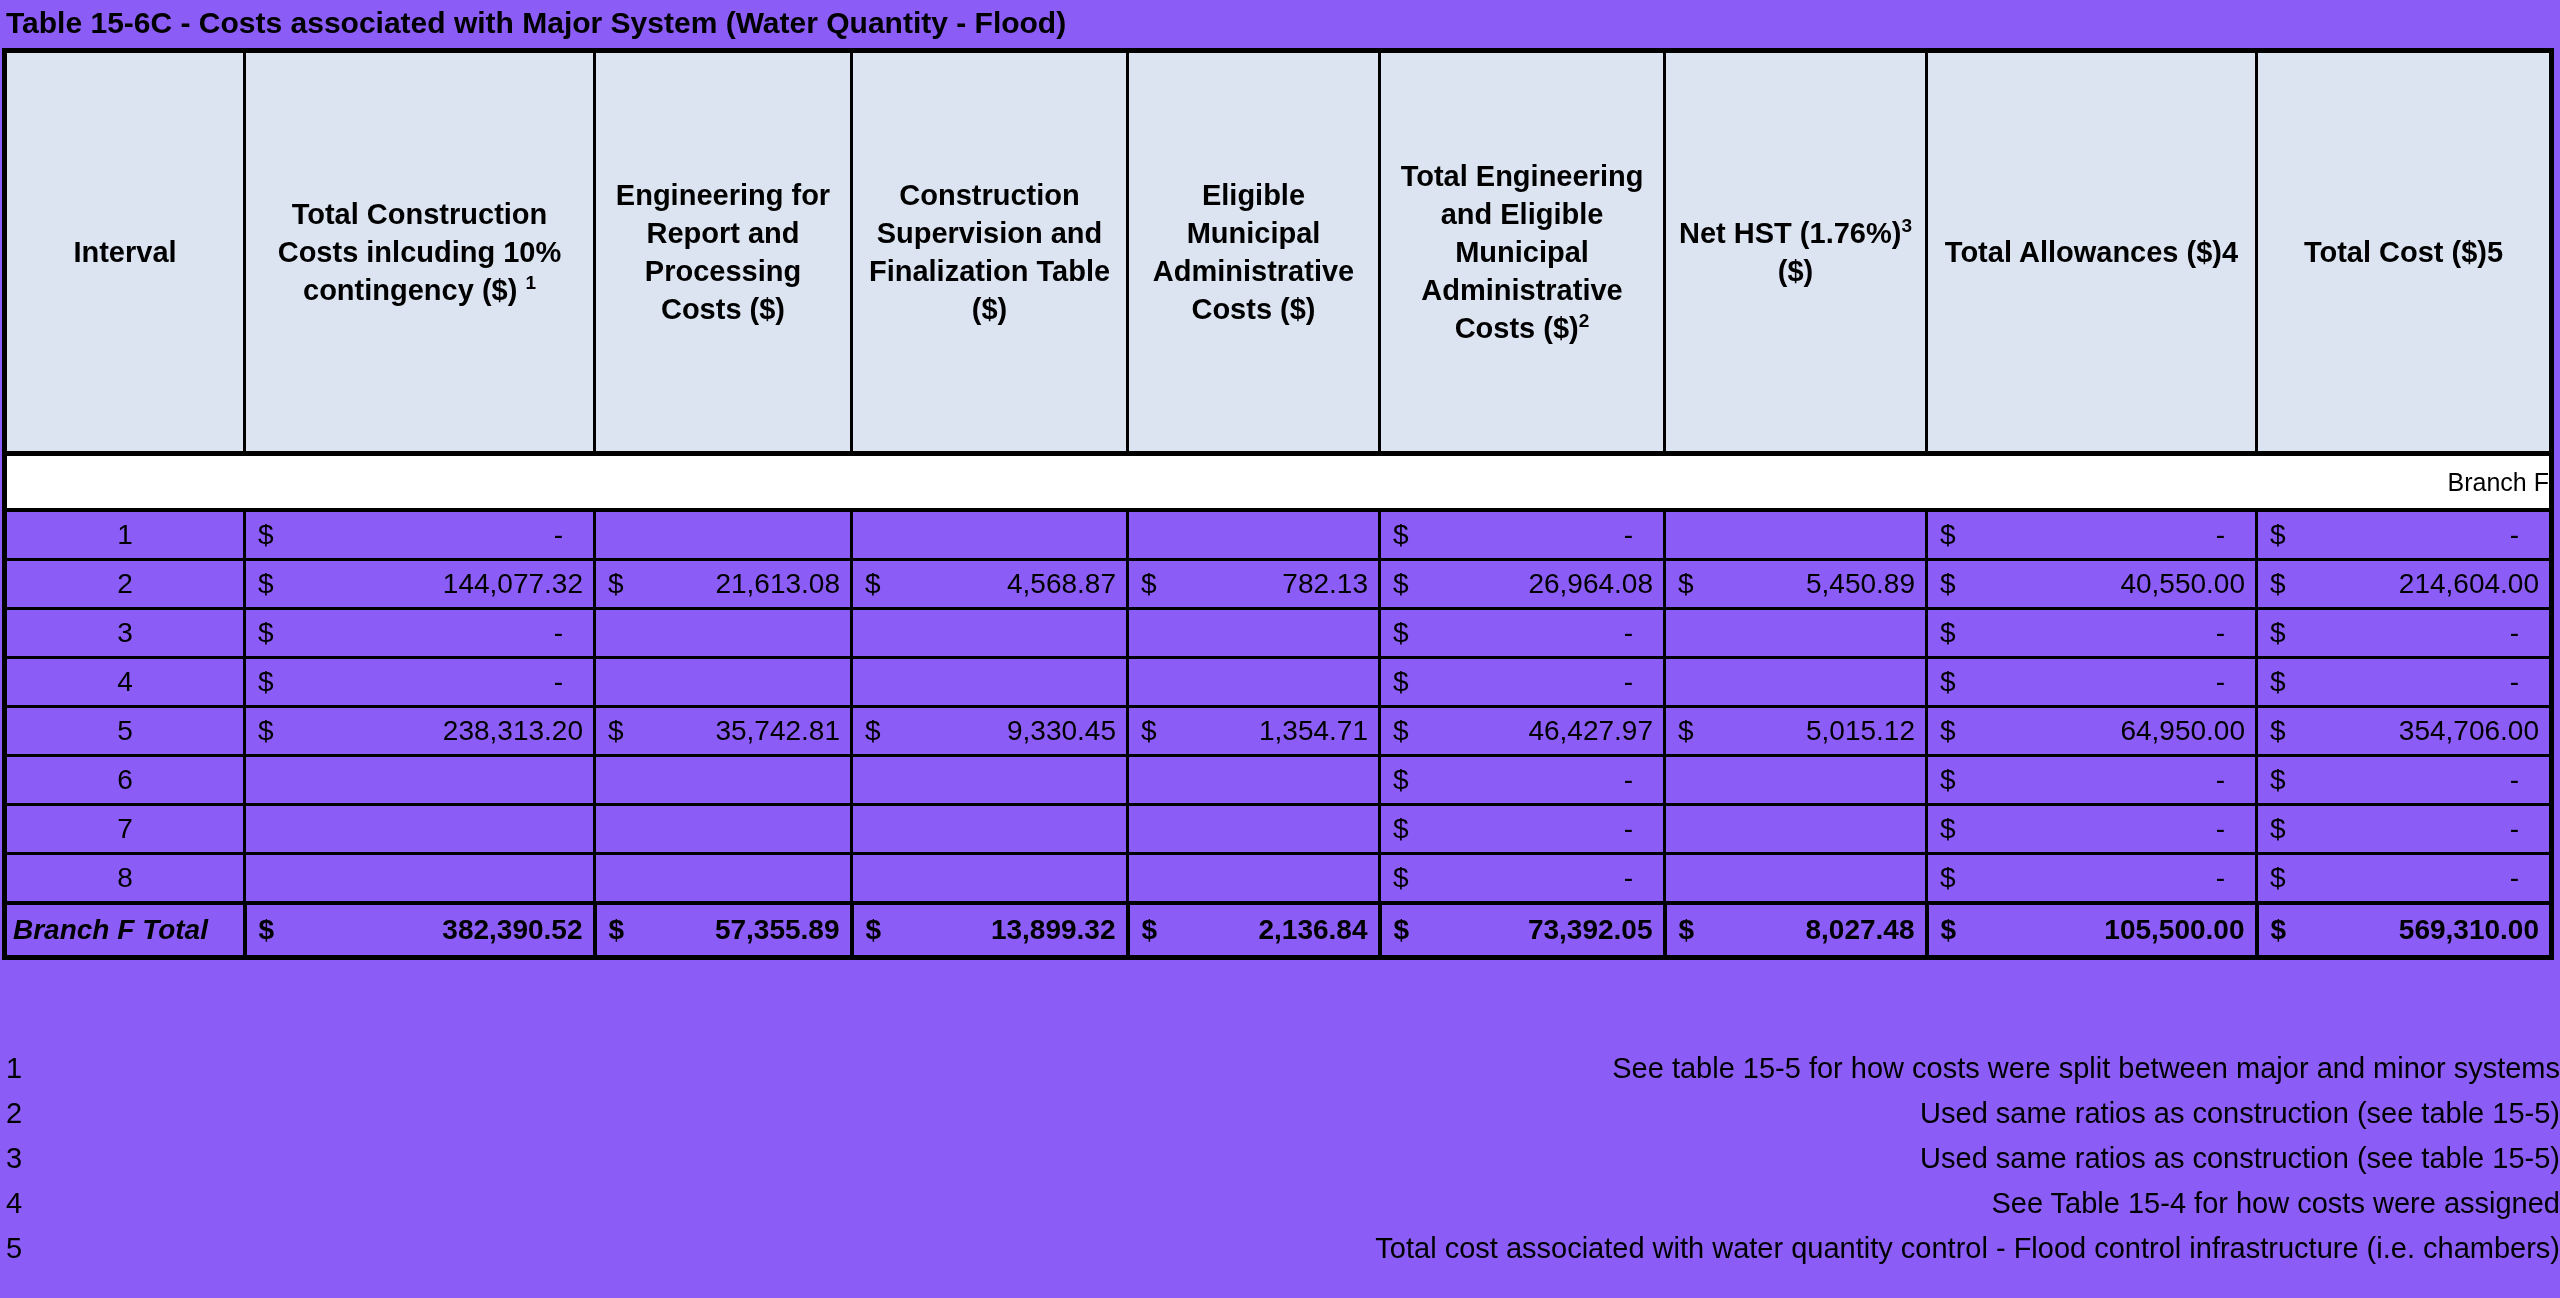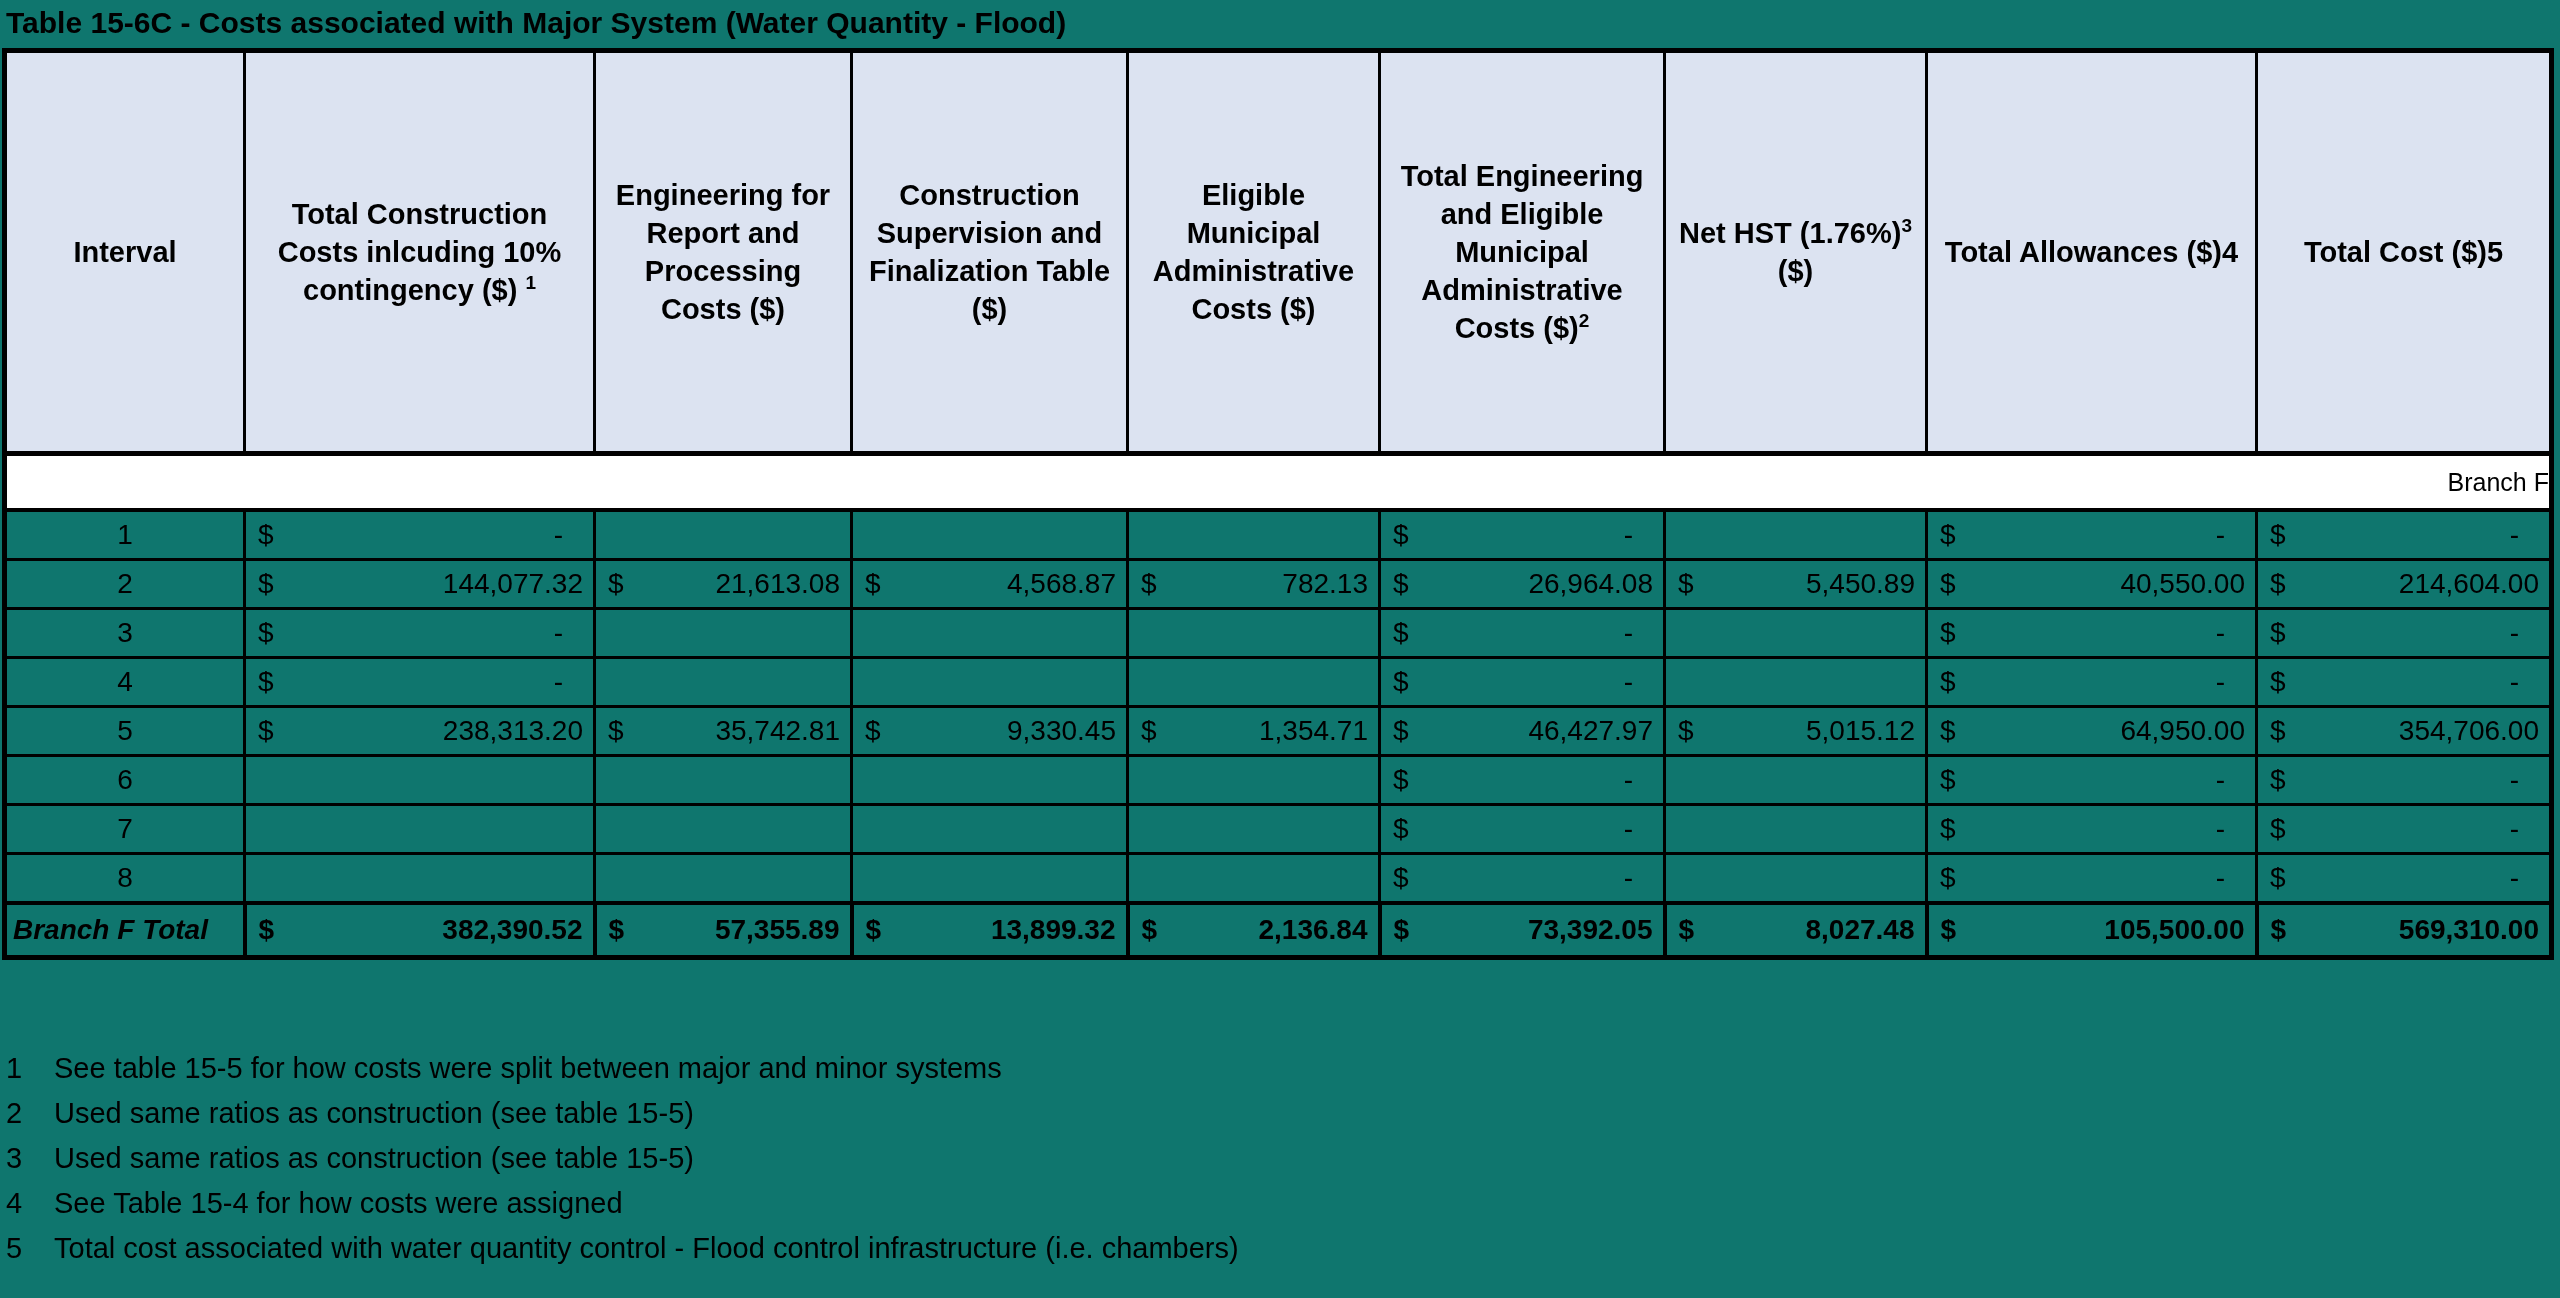--- a/index.html
+++ b/index.html
@@ -6,21 +6,21 @@
     margin: 0;
     padding: 0;
     background: #ffffff;
     font-family: "Liberation Sans", sans-serif;
     color: #000000;
   }
   .page {
     position: relative;
     width: 2560px;
     height: 1298px;
-    background: #0f766e;
+    background: #8b5cf6;
     overflow: hidden;
   }
   .title {
     font-size: 30px;
     font-weight: bold;
     padding: 6px 0 0 6px;
     white-space: nowrap;
   }
   table.cost-table {
     border-collapse: collapse;
@@ -96,21 +96,21 @@
     padding-left: 6px;
     font-style: italic;
   }
   .footnotes {
     margin: 86px 0 0 6px;
     font-size: 29px;
     line-height: 45px;
   }
   .footnote-row { display: flex; }
   .fn-num { width: 48px; flex: 0 0 48px; }
-  .fn-text { flex: 1; white-space: nowrap; }
+  .fn-text { flex: 1; white-space: nowrap; text-align: right; }
 </style>
 </head>
 <body>
 
 <div class="page">
   <div class="title">Table 15-6C - Costs associated with Major System (Water Quantity - Flood)</div>
 
   <table class="cost-table" id="cost-table">
       <colgroup>
         <col class="c0">

